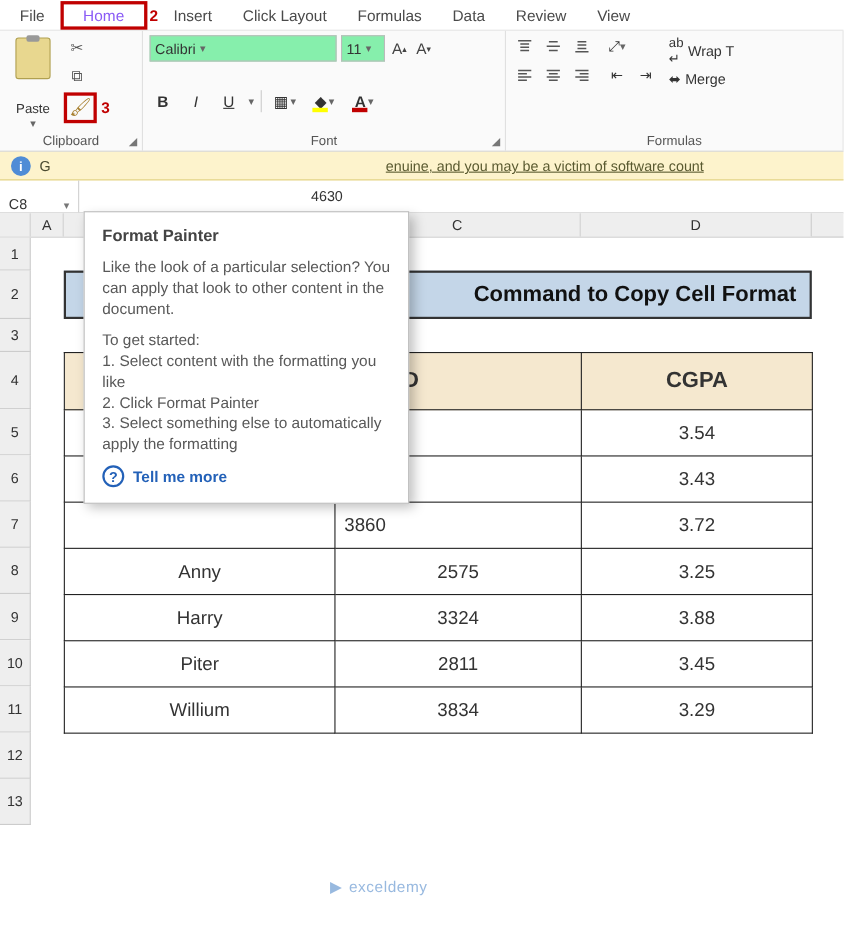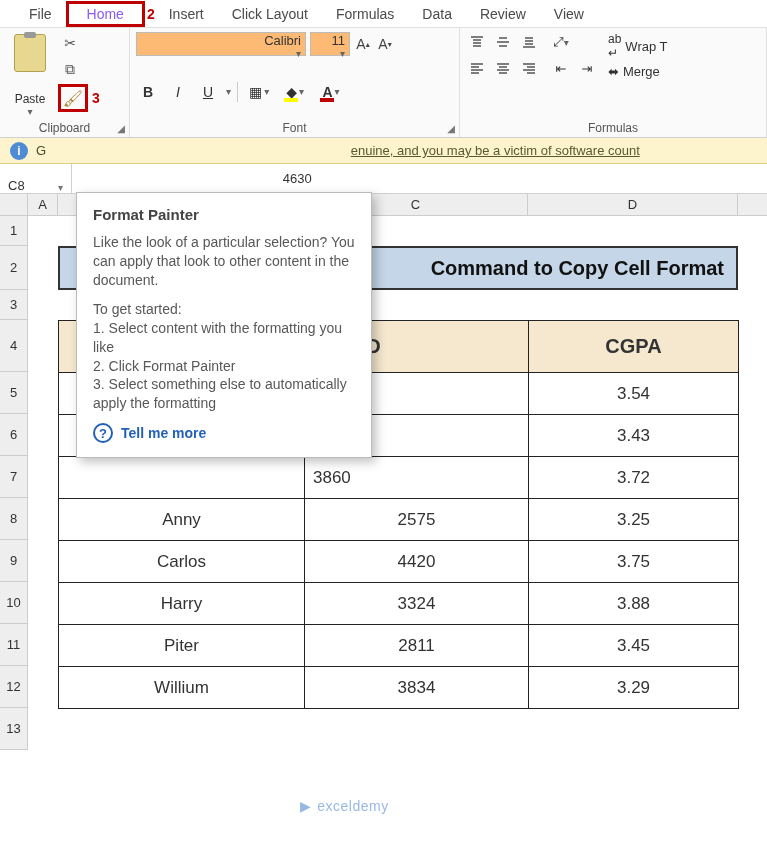--- a/index.html
+++ b/index.html
@@ -13,21 +13,21 @@
     height: 847px;
     overflow: hidden;
     position: relative;
   }
   .tabs {
     display: flex;
     align-items: center;
     background: #fff;
     border-bottom: 1px solid #e0e0e0;
     height: 28px;
-    padding-left: 15px;
+    padding-left: 4px;
   }
   .tab {
     padding: 4px 14px;
     color: #4a4a4a;
     font-size: 14px;
     cursor: pointer;
     position: relative;
   }
   .tab.active {
     color: #8b5cf6;
@@ -90,24 +90,23 @@
     border: 1px solid transparent;
     display: flex; align-items: center; justify-content: center;
     font-size: 14px;
     color: #555;
   }
   .fp-hl { border: 3px solid #c00000 !important; width: 30px; height: 28px; }
   .fp-brush { font-size: 16px; color: #a88030; }
   
   .font-top { display: flex; align-items: center; gap: 4px; }
   .combo {
-    background: #fdba74; border: 1px solid #bbb; height: 24px;
-    display: flex; align-items: flex-end; padding: 0 4px;
+    background: #86efac; border: 1px solid #bbb; height: 24px;
+    display: flex; align-items: center; padding: 0 4px;
     font-size: 13px;
-    flex-direction: column;
   }
   .combo .dd { margin-left: 4px; font-size: 10px; color: #666; }
   .combo.font { width: 170px; }
   .combo.size { width: 40px; }
   .fstep { width: 18px; height: 24px; display: flex; align-items: center; justify-content: center; font-size: 14px; color: #444; }
   .font-bottom { display: flex; align-items: center; gap: 6px; margin-top: 8px; }
   .fbtn {
     width: 24px; height: 24px;
     display: flex; align-items: center; justify-content: center;
     font-size: 14px;
@@ -476,25 +475,20 @@
         <td class="cB"></td>
         <td class="cC" style="text-align:left;padding-left:8px">3860</td>
         <td class="cD">3.72</td>
       </tr>
       <tr>
         <td class="cB">Anny</td>
         <td class="cC">2575</td>
         <td class="cD">3.25</td>
       </tr>
       <tr>
-        <td class="cB">Carlos</td>
-        <td class="cC">4420</td>
-        <td class="cD">3.75</td>
-      </tr>
-      <tr>
         <td class="cB">Harry</td>
         <td class="cC">3324</td>
         <td class="cD">3.88</td>
       </tr>
       <tr>
         <td class="cB">Piter</td>
         <td class="cC">2811</td>
         <td class="cD">3.45</td>
       </tr>
       <tr>

